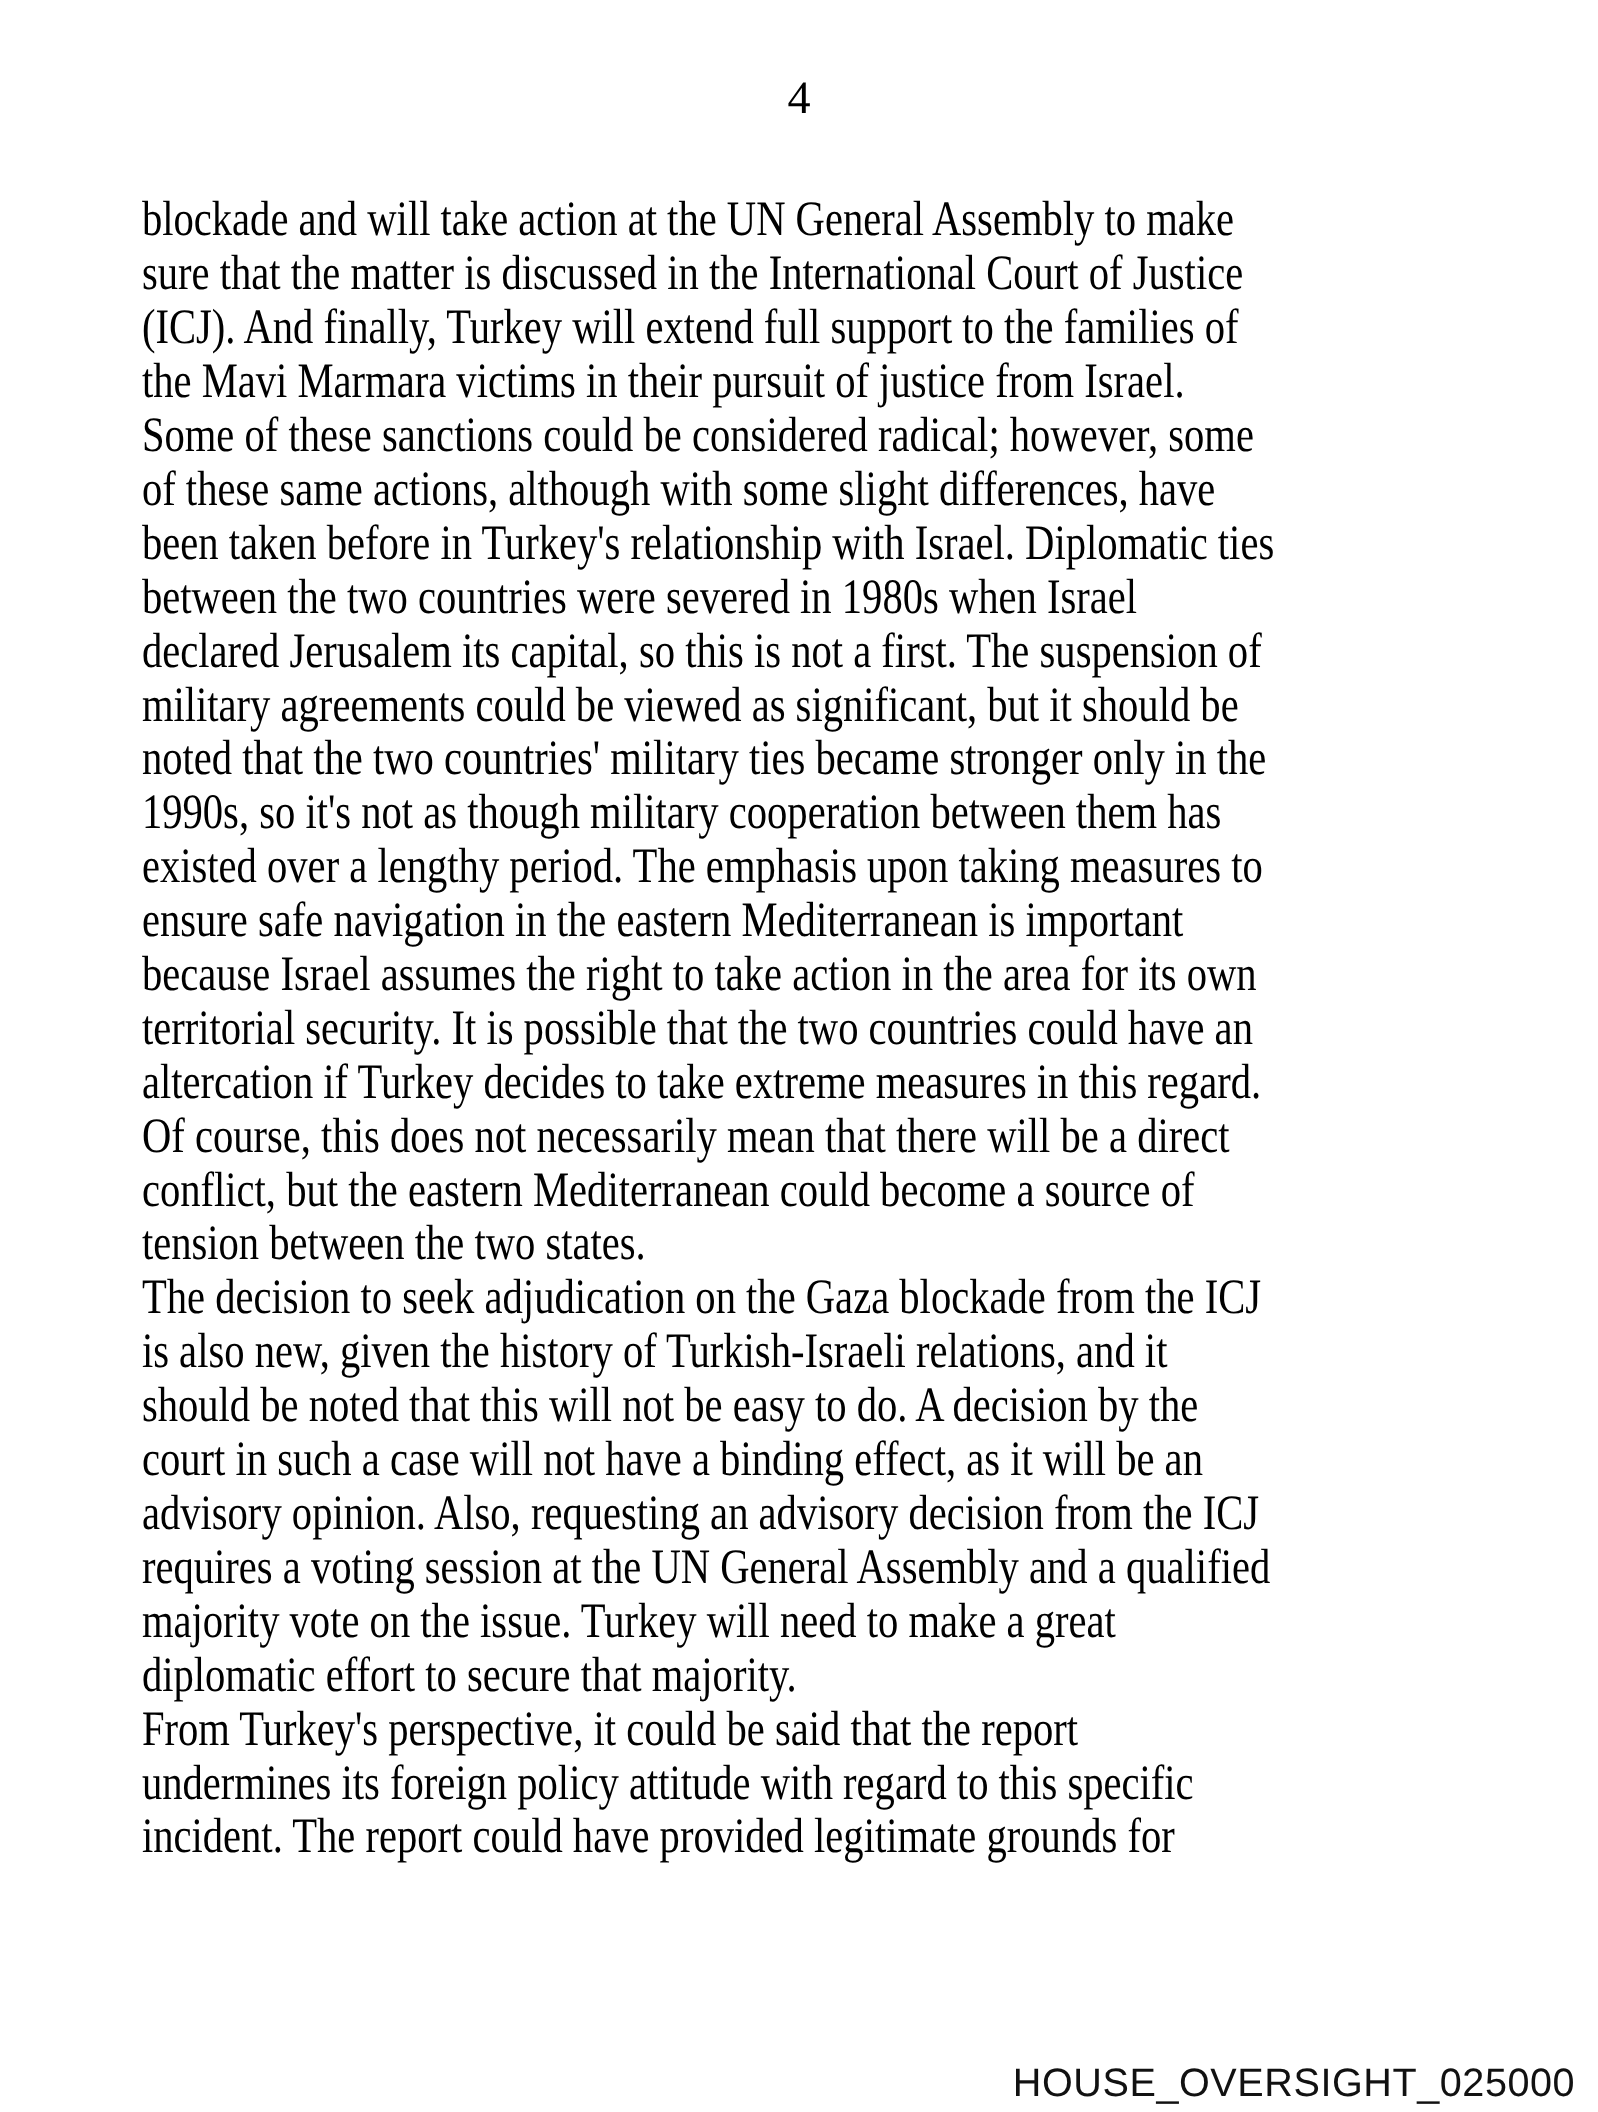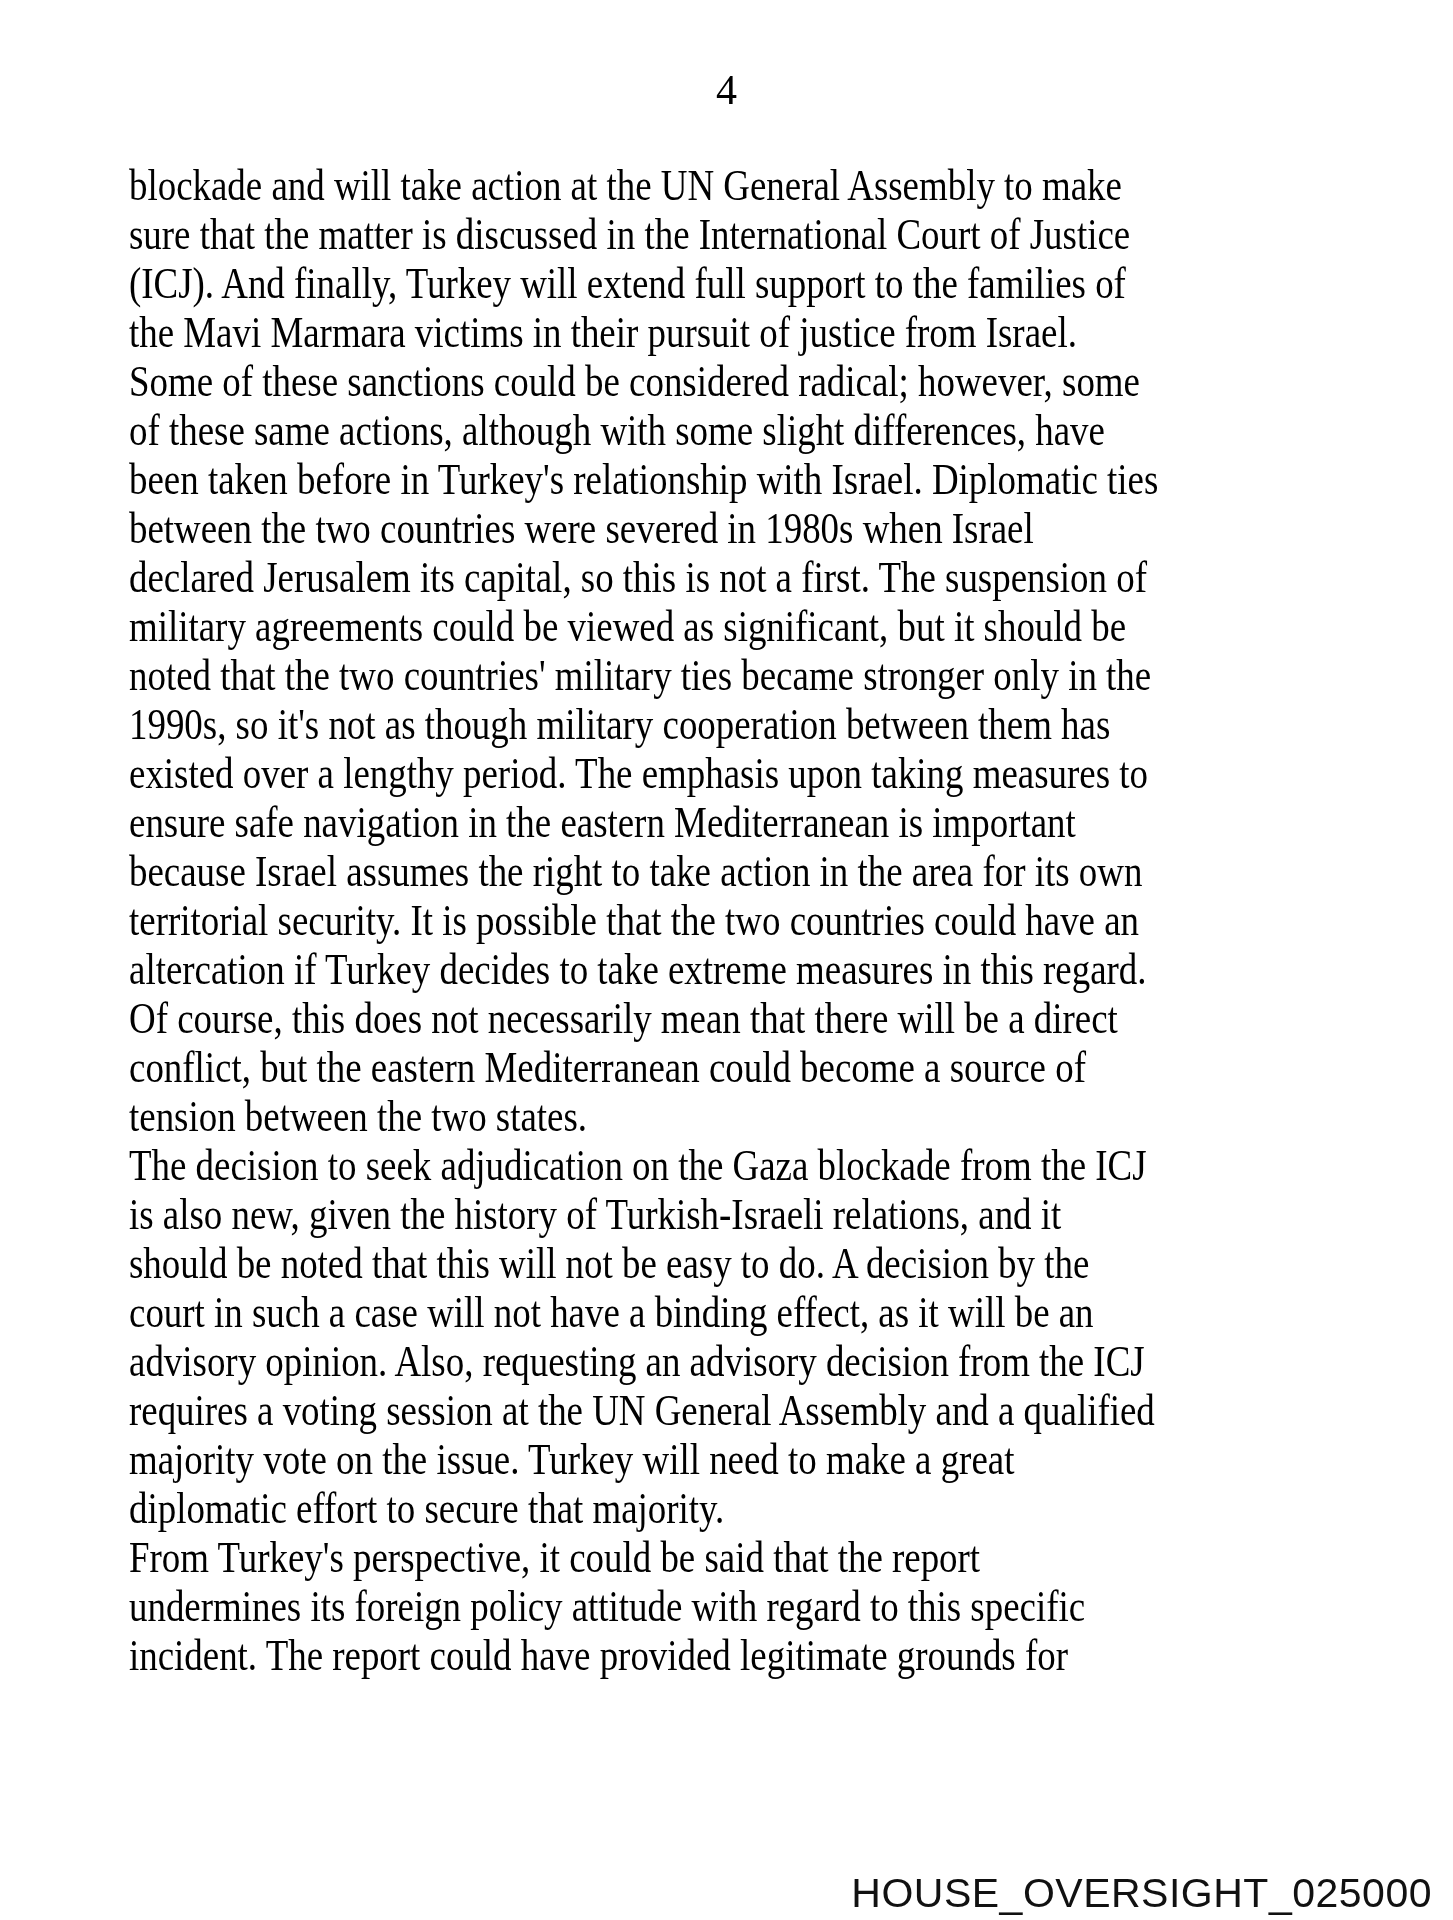--- a/index.html
+++ b/index.html
@@ -22,38 +22,38 @@
     left: 0;
     width: 100%;
     text-align: center;
     font-size: 42px;
     line-height: 44px;
     color: #000000;
   }
   .body-text {
     position: absolute;
     left: 129px;
-    top: 161px;
+    top: 175px;
     width: 1280px;
   }
   .body-text .line {
     height: 49px;
     line-height: 49px;
     font-size: 45px;
     white-space: pre;
     color: #000000;
     transform: scaleX(0.82);
     transform-origin: 0 50%;
   }
   .footer-label {
     position: absolute;
     top: 1874px;
     right: 21px;
     font-family: "Liberation Sans", sans-serif;
-    font-size: 41px;
+    font-size: 36px;
     line-height: 38px;
     color: #111111;
     letter-spacing: 0.5px;
   }
 </style>
 </head>
 <body>
 
 <div class="page">
   <div class="page-number">4</div>

